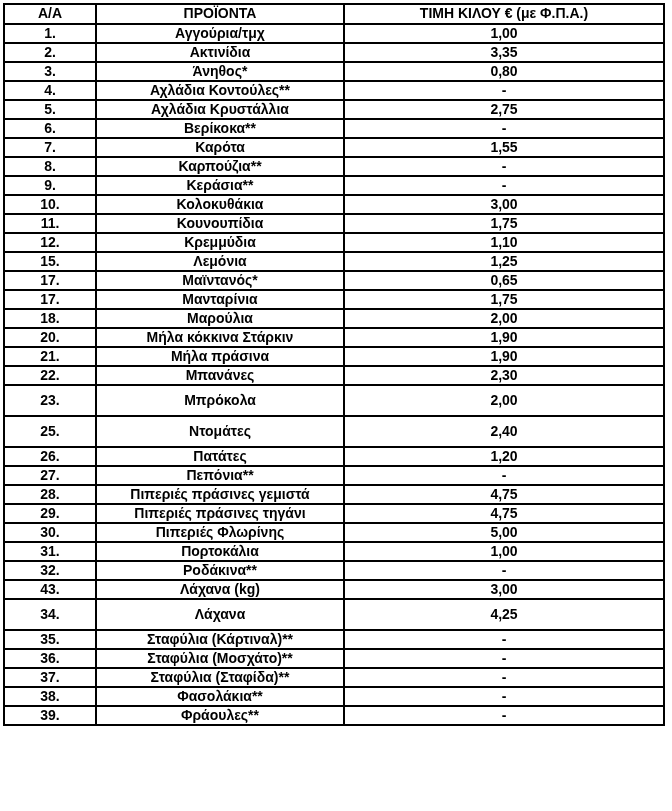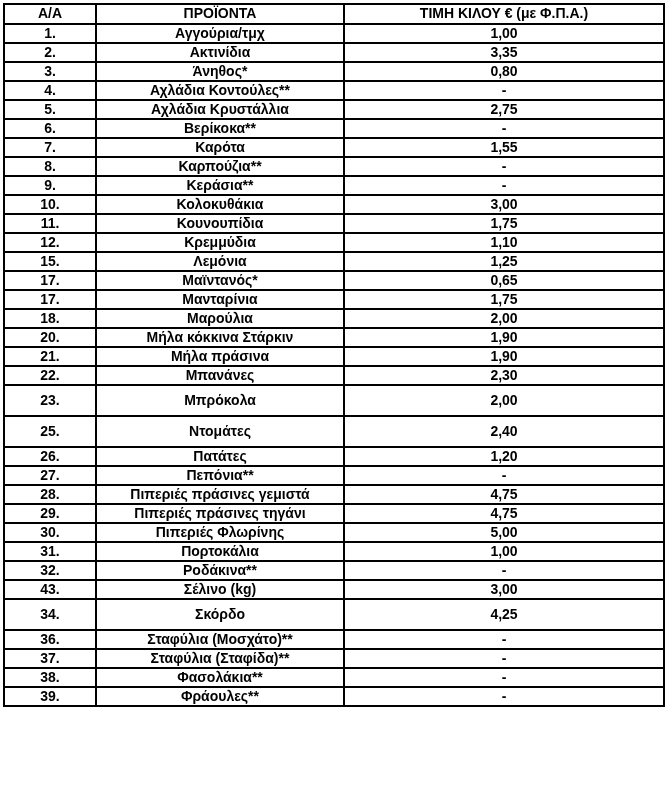--- a/index.html
+++ b/index.html
@@ -202,27 +202,32 @@
     <td>Πορτοκάλια</td>
     <td>1,00</td>
   </tr>
         <tr>
     <td>32.</td>
     <td>Ροδάκινα**</td>
     <td>-</td>
   </tr>
         <tr>
     <td>43.</td>
-    <td>Σέλινο (kg)</td>
+    <td>Λάχανα (kg)</td>
     <td>3,00</td>
   </tr>
         <tr>
     <td>34.</td>
-    <td>Σκόρδο</td>
+    <td>Λάχανα</td>
     <td>4,25</td>
+  </tr>
+        <tr>
+    <td>35.</td>
+    <td>Σταφύλια (Κάρτιναλ)**</td>
+    <td>-</td>
   </tr>
         <tr>
     <td>36.</td>
     <td>Σταφύλια (Μοσχάτο)**</td>
     <td>-</td>
   </tr>
         <tr>
     <td>37.</td>
     <td>Σταφύλια (Σταφίδα)**</td>
     <td>-</td>

